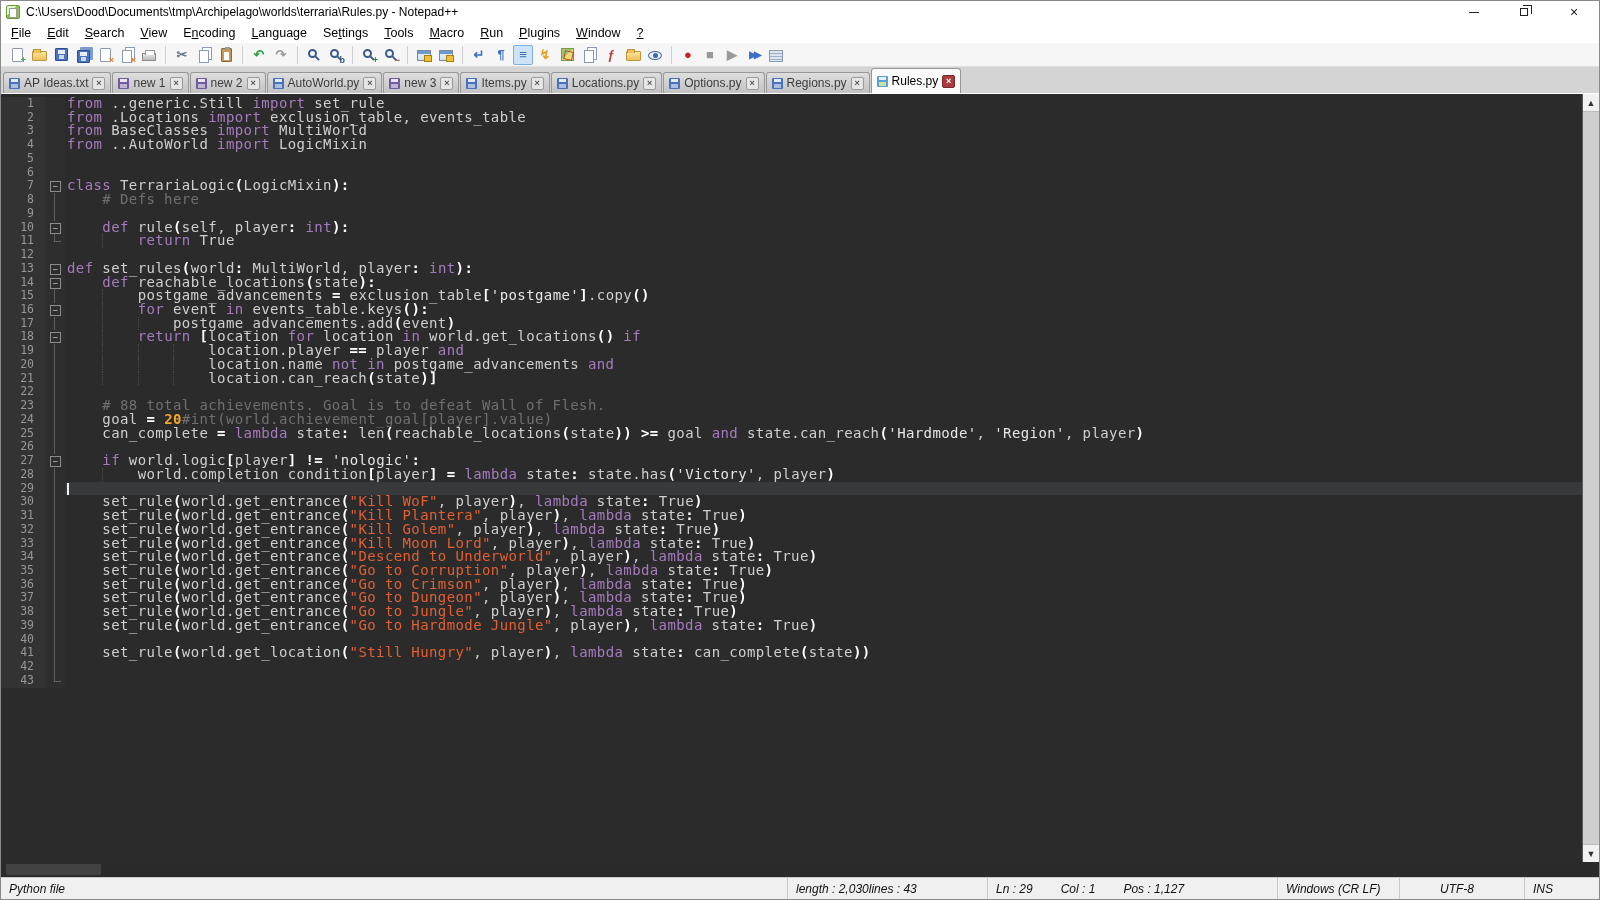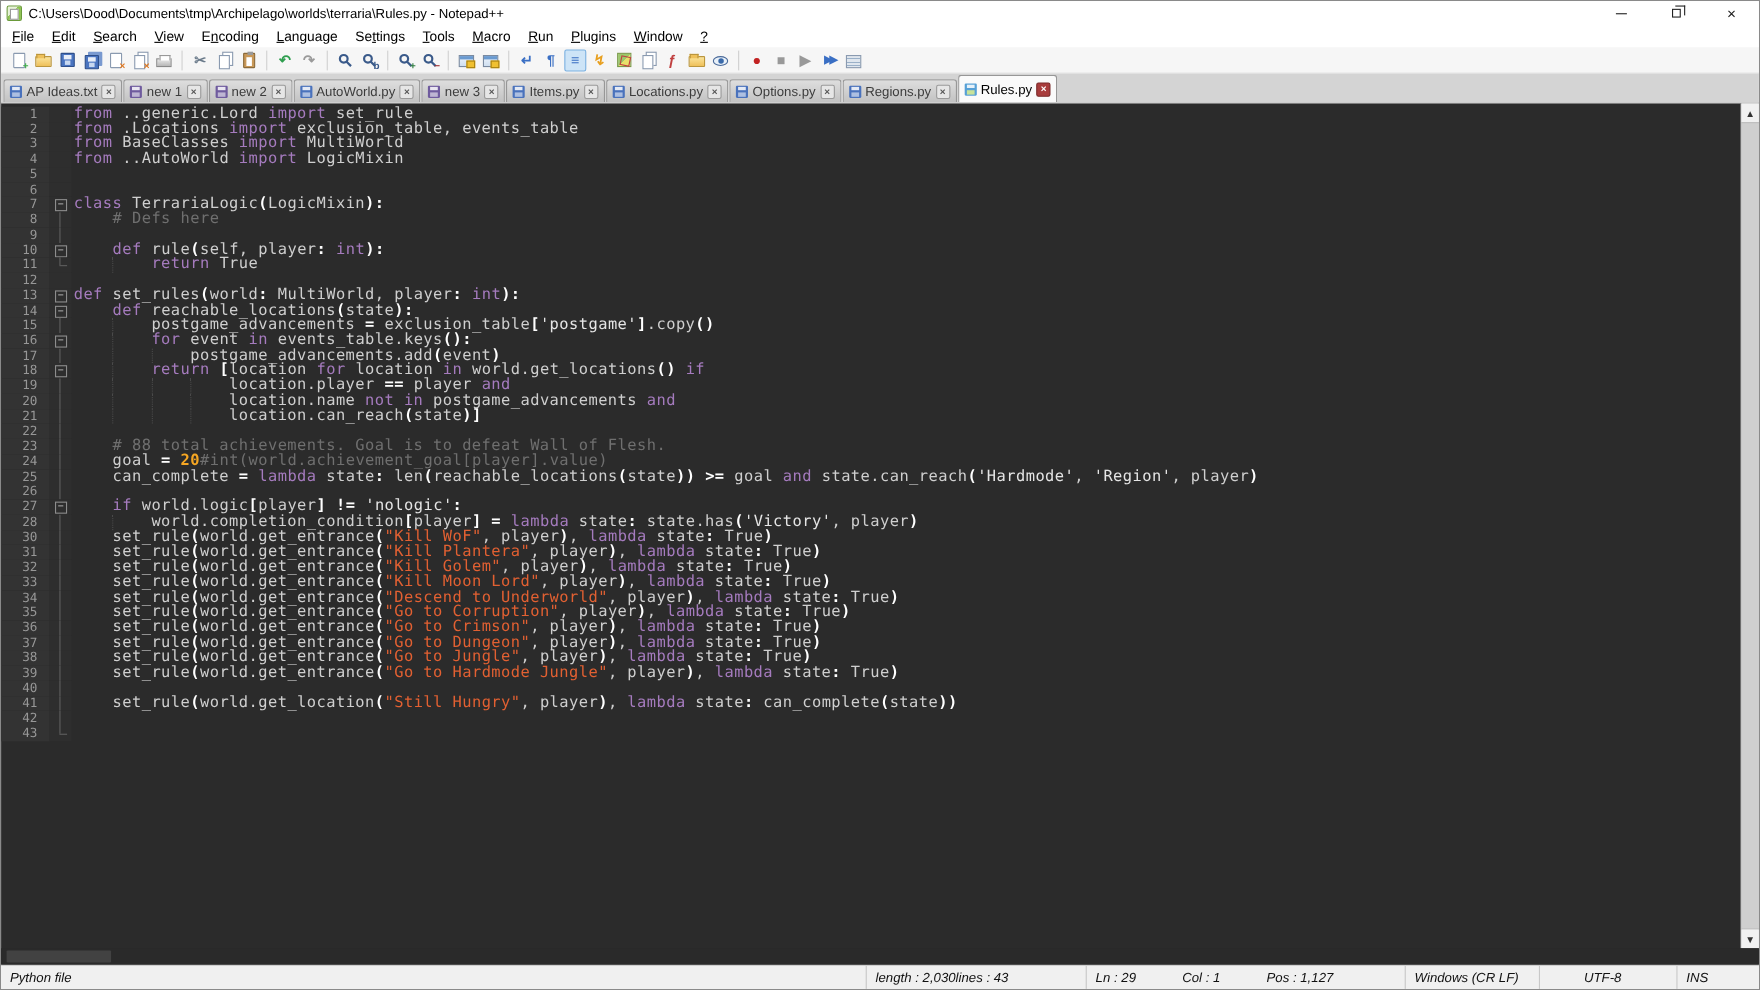--- a/index.html
+++ b/index.html
@@ -103,21 +103,21 @@
   .vs-thumb { flex:1; background:#cfcfcf; border-top:1px solid #bdbdbd; border-bottom:1px solid #bdbdbd; }
   .hscroll { height:15px; flex:0 0 auto; background:#2a2a2a; position:relative; }
   .hs-thumb { position:absolute; left:5px; top:2px; width:95px; height:11px; background:#424242; border-radius:1px; }
 
   
   .statusbar { height:22px; background:#f0f0f0; border-top:1px solid #c8c8c8; display:flex; align-items:stretch;
                font-size:12px; color:#111; flex:0 0 auto; }
   .sb-sec { display:flex; align-items:center; padding:0 8px; border-right:1px solid #c8c8c8; white-space:nowrap; overflow:hidden;font-style:italic; }
   .sb-type { flex:1; }
   .sb-lenlines { width:200px; }
-  .sb-pos { width:290px; gap:42px; }
+  .sb-pos { width:290px; gap:28px; }
   .sb-eol { width:122px; }
   .sb-enc { width:93px;margin-left:32px; }
   .sb-ins { width:74px; border-right:none; }
 </style>
 </head>
 <body>
 
 <div class="window">
 
   <div class="titlebar">
@@ -326,21 +326,21 @@
       <div class="tab active">
         <span class="t-floppy" style="background: rgb(86, 160, 214);"></span>
         <span>Rules.py</span>
         <span class="t-close">×</span>
       </div>
     </div>
 
   <div class="editor-wrap">
     <div class="editor-main">
       <div class="ed-lines">
-          <div class="row"><span class="num">1</span><span class="fold"></span><span class="txt"><span class="k">from </span><span class="d">..generic.Lord </span><span class="k">import </span><span class="d">set_rule</span></span></div>
+          <div class="row"><span class="num">1</span><span class="fold"></span><span class="txt"><span class="k">from </span><span class="d">..generic.Still </span><span class="k">import </span><span class="d">set_rule</span></span></div>
           <div class="row"><span class="num">2</span><span class="fold"></span><span class="txt"><span class="k">from </span><span class="d">.Locations </span><span class="k">import </span><span class="d">exclusion_table, events_table</span></span></div>
           <div class="row"><span class="num">3</span><span class="fold"></span><span class="txt"><span class="k">from </span><span class="d">BaseClasses </span><span class="k">import </span><span class="d">MultiWorld</span></span></div>
           <div class="row"><span class="num">4</span><span class="fold"></span><span class="txt"><span class="k">from </span><span class="d">..AutoWorld </span><span class="k">import </span><span class="d">LogicMixin</span></span></div>
           <div class="row"><span class="num">5</span><span class="fold"></span><span class="txt"></span></div>
           <div class="row"><span class="num">6</span><span class="fold"></span><span class="txt"></span></div>
           <div class="row"><span class="num">7</span><span class="fold f-box"></span><span class="txt"><span class="k">class </span><span class="d">TerrariaLogic</span><span class="b">(</span><span class="d">LogicMixin</span><span class="b">):</span></span></div>
           <div class="row"><span class="num">8</span><span class="fold f-line"></span><span class="txt"><span class="c">    # Defs here</span></span></div>
           <div class="row"><span class="num">9</span><span class="fold f-line"></span><span class="txt"></span></div>
           <div class="row"><span class="num">10</span><span class="fold f-box"></span><span class="txt"><span class="d">    </span><span class="k">def </span><span class="d">rule</span><span class="b">(</span><span class="d">self, player</span><span class="b">:</span><span class="d"> </span><span class="k">int</span><span class="b">):</span></span></div>
           <div class="row"><span class="num">11</span><span class="fold f-end"></span><span class="txt"><i class="guide" style="left: 37.32px;"></i><span class="d">        </span><span class="k">return </span><span class="d">True</span></span></div>
@@ -354,20 +354,21 @@
           <div class="row"><span class="num">19</span><span class="fold f-line"></span><span class="txt"><i class="guide" style="left: 37.32px;"></i><i class="guide" style="left: 72.64px;"></i><i class="guide" style="left: 107.96px;"></i><span class="d">                location.player </span><span class="b">==</span><span class="d"> player </span><span class="k">and</span></span></div>
           <div class="row"><span class="num">20</span><span class="fold f-line"></span><span class="txt"><i class="guide" style="left: 37.32px;"></i><i class="guide" style="left: 72.64px;"></i><i class="guide" style="left: 107.96px;"></i><span class="d">                location.name </span><span class="k">not in </span><span class="d">postgame_advancements </span><span class="k">and</span></span></div>
           <div class="row"><span class="num">21</span><span class="fold f-line"></span><span class="txt"><i class="guide" style="left: 37.32px;"></i><i class="guide" style="left: 72.64px;"></i><i class="guide" style="left: 107.96px;"></i><span class="d">                location.can_reach</span><span class="b">(</span><span class="d">state</span><span class="b">)]</span></span></div>
           <div class="row"><span class="num">22</span><span class="fold f-line"></span><span class="txt"></span></div>
           <div class="row"><span class="num">23</span><span class="fold f-line"></span><span class="txt"><span class="c">    # 88 total achievements. Goal is to defeat Wall of Flesh.</span></span></div>
           <div class="row"><span class="num">24</span><span class="fold f-line"></span><span class="txt"><span class="d">    goal </span><span class="b">=</span><span class="d"> </span><span class="n">20</span><span class="c">#int(world.achievement_goal[player].value)</span></span></div>
           <div class="row"><span class="num">25</span><span class="fold f-line"></span><span class="txt"><span class="d">    can_complete </span><span class="b">=</span><span class="d"> </span><span class="k">lambda </span><span class="d">state</span><span class="b">:</span><span class="d"> len</span><span class="b">(</span><span class="d">reachable_locations</span><span class="b">(</span><span class="d">state</span><span class="b">))</span><span class="d"> </span><span class="b">&gt;=</span><span class="d"> goal </span><span class="k">and </span><span class="d">state.can_reach</span><span class="b">(</span><span class="s1">'Hardmode'</span><span class="d">, </span><span class="s1">'Region'</span><span class="d">, player</span><span class="b">)</span></span></div>
           <div class="row"><span class="num">26</span><span class="fold f-line"></span><span class="txt"></span></div>
           <div class="row"><span class="num">27</span><span class="fold f-box"></span><span class="txt"><span class="d">    </span><span class="k">if </span><span class="d">world.logic</span><span class="b">[</span><span class="d">player</span><span class="b">]</span><span class="d"> </span><span class="b">!=</span><span class="d"> </span><span class="s1">'nologic'</span><span class="b">:</span></span></div>
           <div class="row"><span class="num">28</span><span class="fold f-line"></span><span class="txt"><i class="guide" style="left: 37.32px;"></i><span class="d">        world.completion_condition</span><span class="b">[</span><span class="d">player</span><span class="b">]</span><span class="d"> </span><span class="b">=</span><span class="d"> </span><span class="k">lambda </span><span class="d">state</span><span class="b">:</span><span class="d"> state.has</span><span class="b">(</span><span class="s1">'Victory'</span><span class="d">, player</span><span class="b">)</span></span></div>
+          <div class="row cur"><span class="num">29</span><span class="fold f-line"></span><span class="txt"><span class="cursor"></span></span></div>
           <div class="row"><span class="num">30</span><span class="fold f-line"></span><span class="txt"><span class="d">    set_rule</span><span class="b">(</span><span class="d">world.get_entrance</span><span class="b">(</span><span class="s2">"Kill WoF"</span><span class="d">, player</span><span class="b">)</span><span class="d">, </span><span class="k">lambda </span><span class="d">state</span><span class="b">:</span><span class="d"> True</span><span class="b">)</span></span></div>
           <div class="row"><span class="num">31</span><span class="fold f-line"></span><span class="txt"><span class="d">    set_rule</span><span class="b">(</span><span class="d">world.get_entrance</span><span class="b">(</span><span class="s2">"Kill Plantera"</span><span class="d">, player</span><span class="b">)</span><span class="d">, </span><span class="k">lambda </span><span class="d">state</span><span class="b">:</span><span class="d"> True</span><span class="b">)</span></span></div>
           <div class="row"><span class="num">32</span><span class="fold f-line"></span><span class="txt"><span class="d">    set_rule</span><span class="b">(</span><span class="d">world.get_entrance</span><span class="b">(</span><span class="s2">"Kill Golem"</span><span class="d">, player</span><span class="b">)</span><span class="d">, </span><span class="k">lambda </span><span class="d">state</span><span class="b">:</span><span class="d"> True</span><span class="b">)</span></span></div>
           <div class="row"><span class="num">33</span><span class="fold f-line"></span><span class="txt"><span class="d">    set_rule</span><span class="b">(</span><span class="d">world.get_entrance</span><span class="b">(</span><span class="s2">"Kill Moon Lord"</span><span class="d">, player</span><span class="b">)</span><span class="d">, </span><span class="k">lambda </span><span class="d">state</span><span class="b">:</span><span class="d"> True</span><span class="b">)</span></span></div>
           <div class="row"><span class="num">34</span><span class="fold f-line"></span><span class="txt"><span class="d">    set_rule</span><span class="b">(</span><span class="d">world.get_entrance</span><span class="b">(</span><span class="s2">"Descend to Underworld"</span><span class="d">, player</span><span class="b">)</span><span class="d">, </span><span class="k">lambda </span><span class="d">state</span><span class="b">:</span><span class="d"> True</span><span class="b">)</span></span></div>
           <div class="row"><span class="num">35</span><span class="fold f-line"></span><span class="txt"><span class="d">    set_rule</span><span class="b">(</span><span class="d">world.get_entrance</span><span class="b">(</span><span class="s2">"Go to Corruption"</span><span class="d">, player</span><span class="b">)</span><span class="d">, </span><span class="k">lambda </span><span class="d">state</span><span class="b">:</span><span class="d"> True</span><span class="b">)</span></span></div>
           <div class="row"><span class="num">36</span><span class="fold f-line"></span><span class="txt"><span class="d">    set_rule</span><span class="b">(</span><span class="d">world.get_entrance</span><span class="b">(</span><span class="s2">"Go to Crimson"</span><span class="d">, player</span><span class="b">)</span><span class="d">, </span><span class="k">lambda </span><span class="d">state</span><span class="b">:</span><span class="d"> True</span><span class="b">)</span></span></div>
           <div class="row"><span class="num">37</span><span class="fold f-line"></span><span class="txt"><span class="d">    set_rule</span><span class="b">(</span><span class="d">world.get_entrance</span><span class="b">(</span><span class="s2">"Go to Dungeon"</span><span class="d">, player</span><span class="b">)</span><span class="d">, </span><span class="k">lambda </span><span class="d">state</span><span class="b">:</span><span class="d"> True</span><span class="b">)</span></span></div>
           <div class="row"><span class="num">38</span><span class="fold f-line"></span><span class="txt"><span class="d">    set_rule</span><span class="b">(</span><span class="d">world.get_entrance</span><span class="b">(</span><span class="s2">"Go to Jungle"</span><span class="d">, player</span><span class="b">)</span><span class="d">, </span><span class="k">lambda </span><span class="d">state</span><span class="b">:</span><span class="d"> True</span><span class="b">)</span></span></div>
           <div class="row"><span class="num">39</span><span class="fold f-line"></span><span class="txt"><span class="d">    set_rule</span><span class="b">(</span><span class="d">world.get_entrance</span><span class="b">(</span><span class="s2">"Go to Hardmode Jungle"</span><span class="d">, player</span><span class="b">)</span><span class="d">, </span><span class="k">lambda </span><span class="d">state</span><span class="b">:</span><span class="d"> True</span><span class="b">)</span></span></div>

